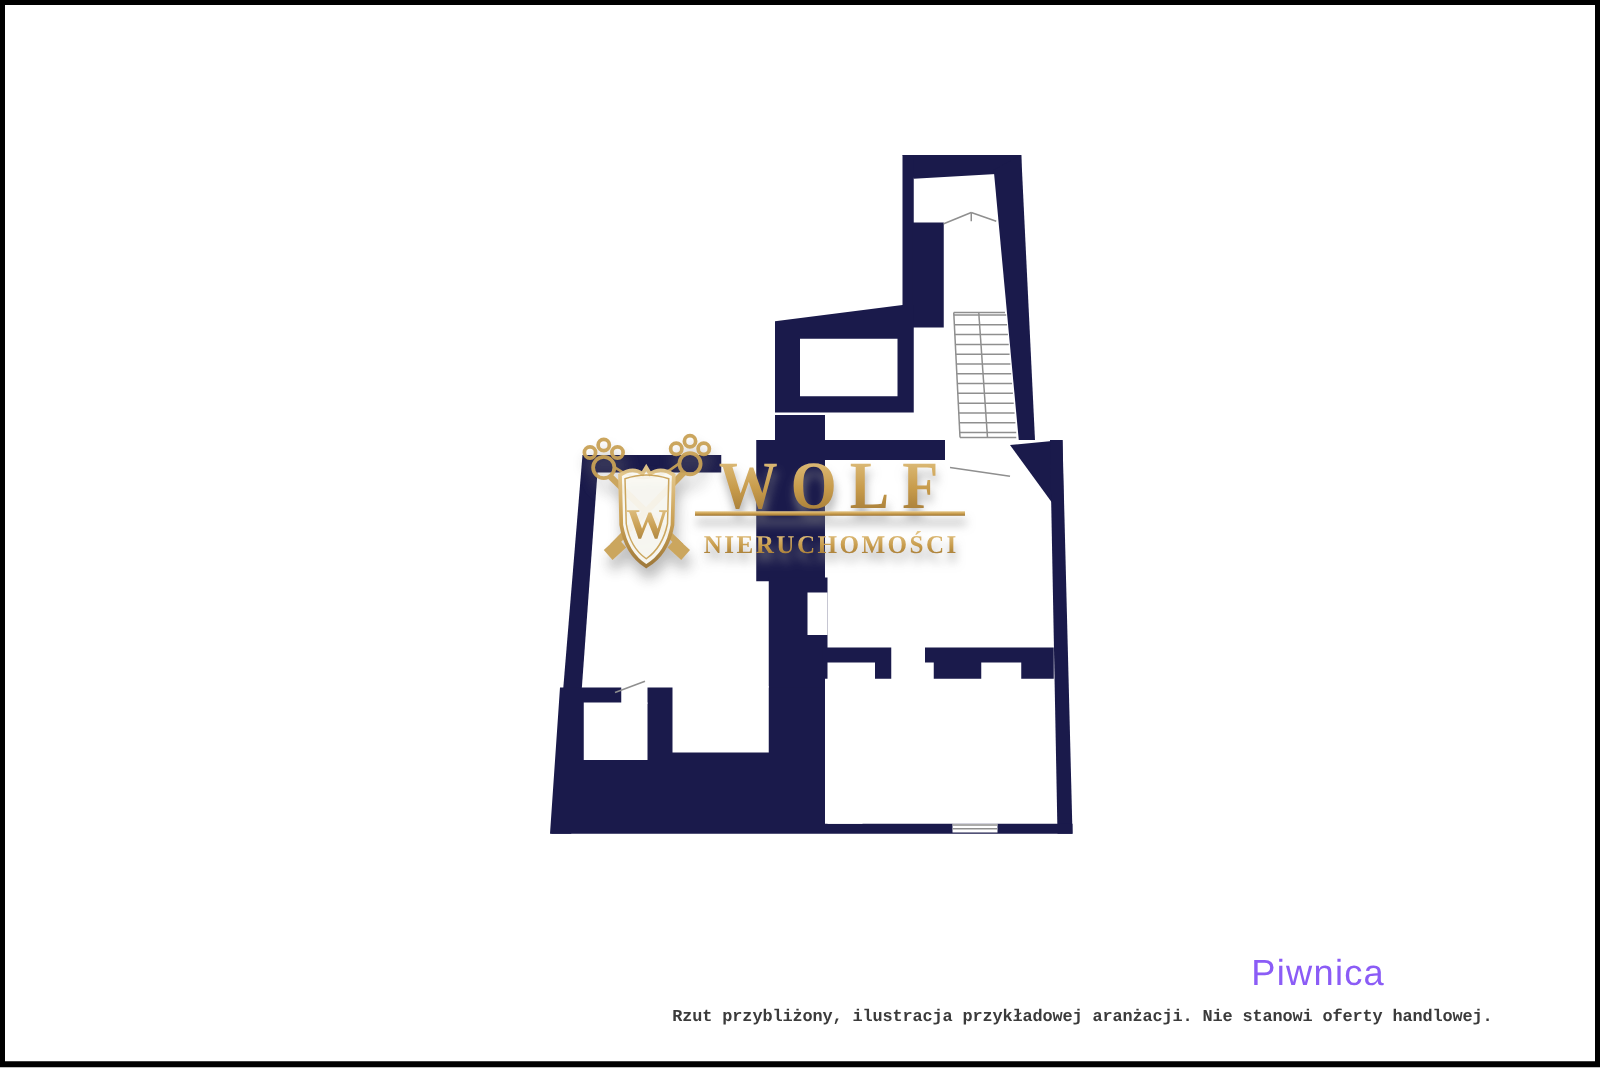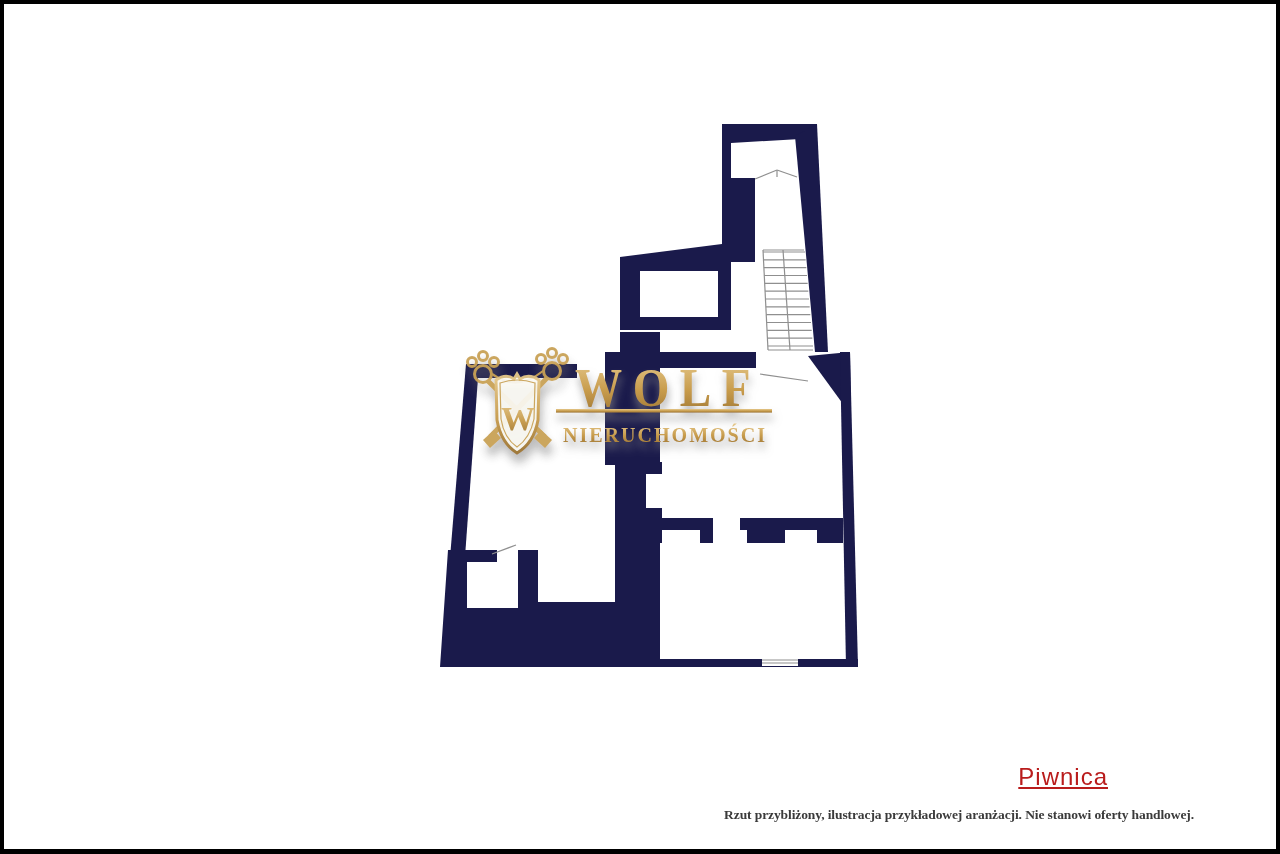--- a/index.html
+++ b/index.html
@@ -8,29 +8,28 @@
     font-family:"Liberation Sans",sans-serif;
   }
   .outer-frame{
     position:absolute;inset:0;
     border:4px solid #000;border-bottom-width:5px;
     box-sizing:border-box;pointer-events:none;z-index:50;
   }
   #plan-svg{position:absolute;left:0;top:0;width:1280px;height:854px;}
   .floor-title{
     position:absolute;top:763px;right:172px;
-    font-size:24px;letter-spacing:1px;color:#b91c1c;
+    font-size:29px;letter-spacing:1px;color:#8b5cf6;
     font-family:"Liberation Sans",sans-serif;
-    text-decoration:underline;
   }
   .disclaimer{
     position:absolute;top:807px;right:86px;
     font-size:13.5px;font-weight:bold;color:#3b3b3b;
     letter-spacing:-0.1px;white-space:nowrap;
-    font-family:Liberation Serif, serif;
+    font-family:Liberation Mono, monospace;
   }
 </style>
 </head>
 <body>
 
 <div class="outer-frame"></div>
 
 <svg id="plan-svg" viewBox="0 0 1280 854">
   <defs>
     <linearGradient id="goldGrad" x1="0" y1="0" x2="0" y2="1">

